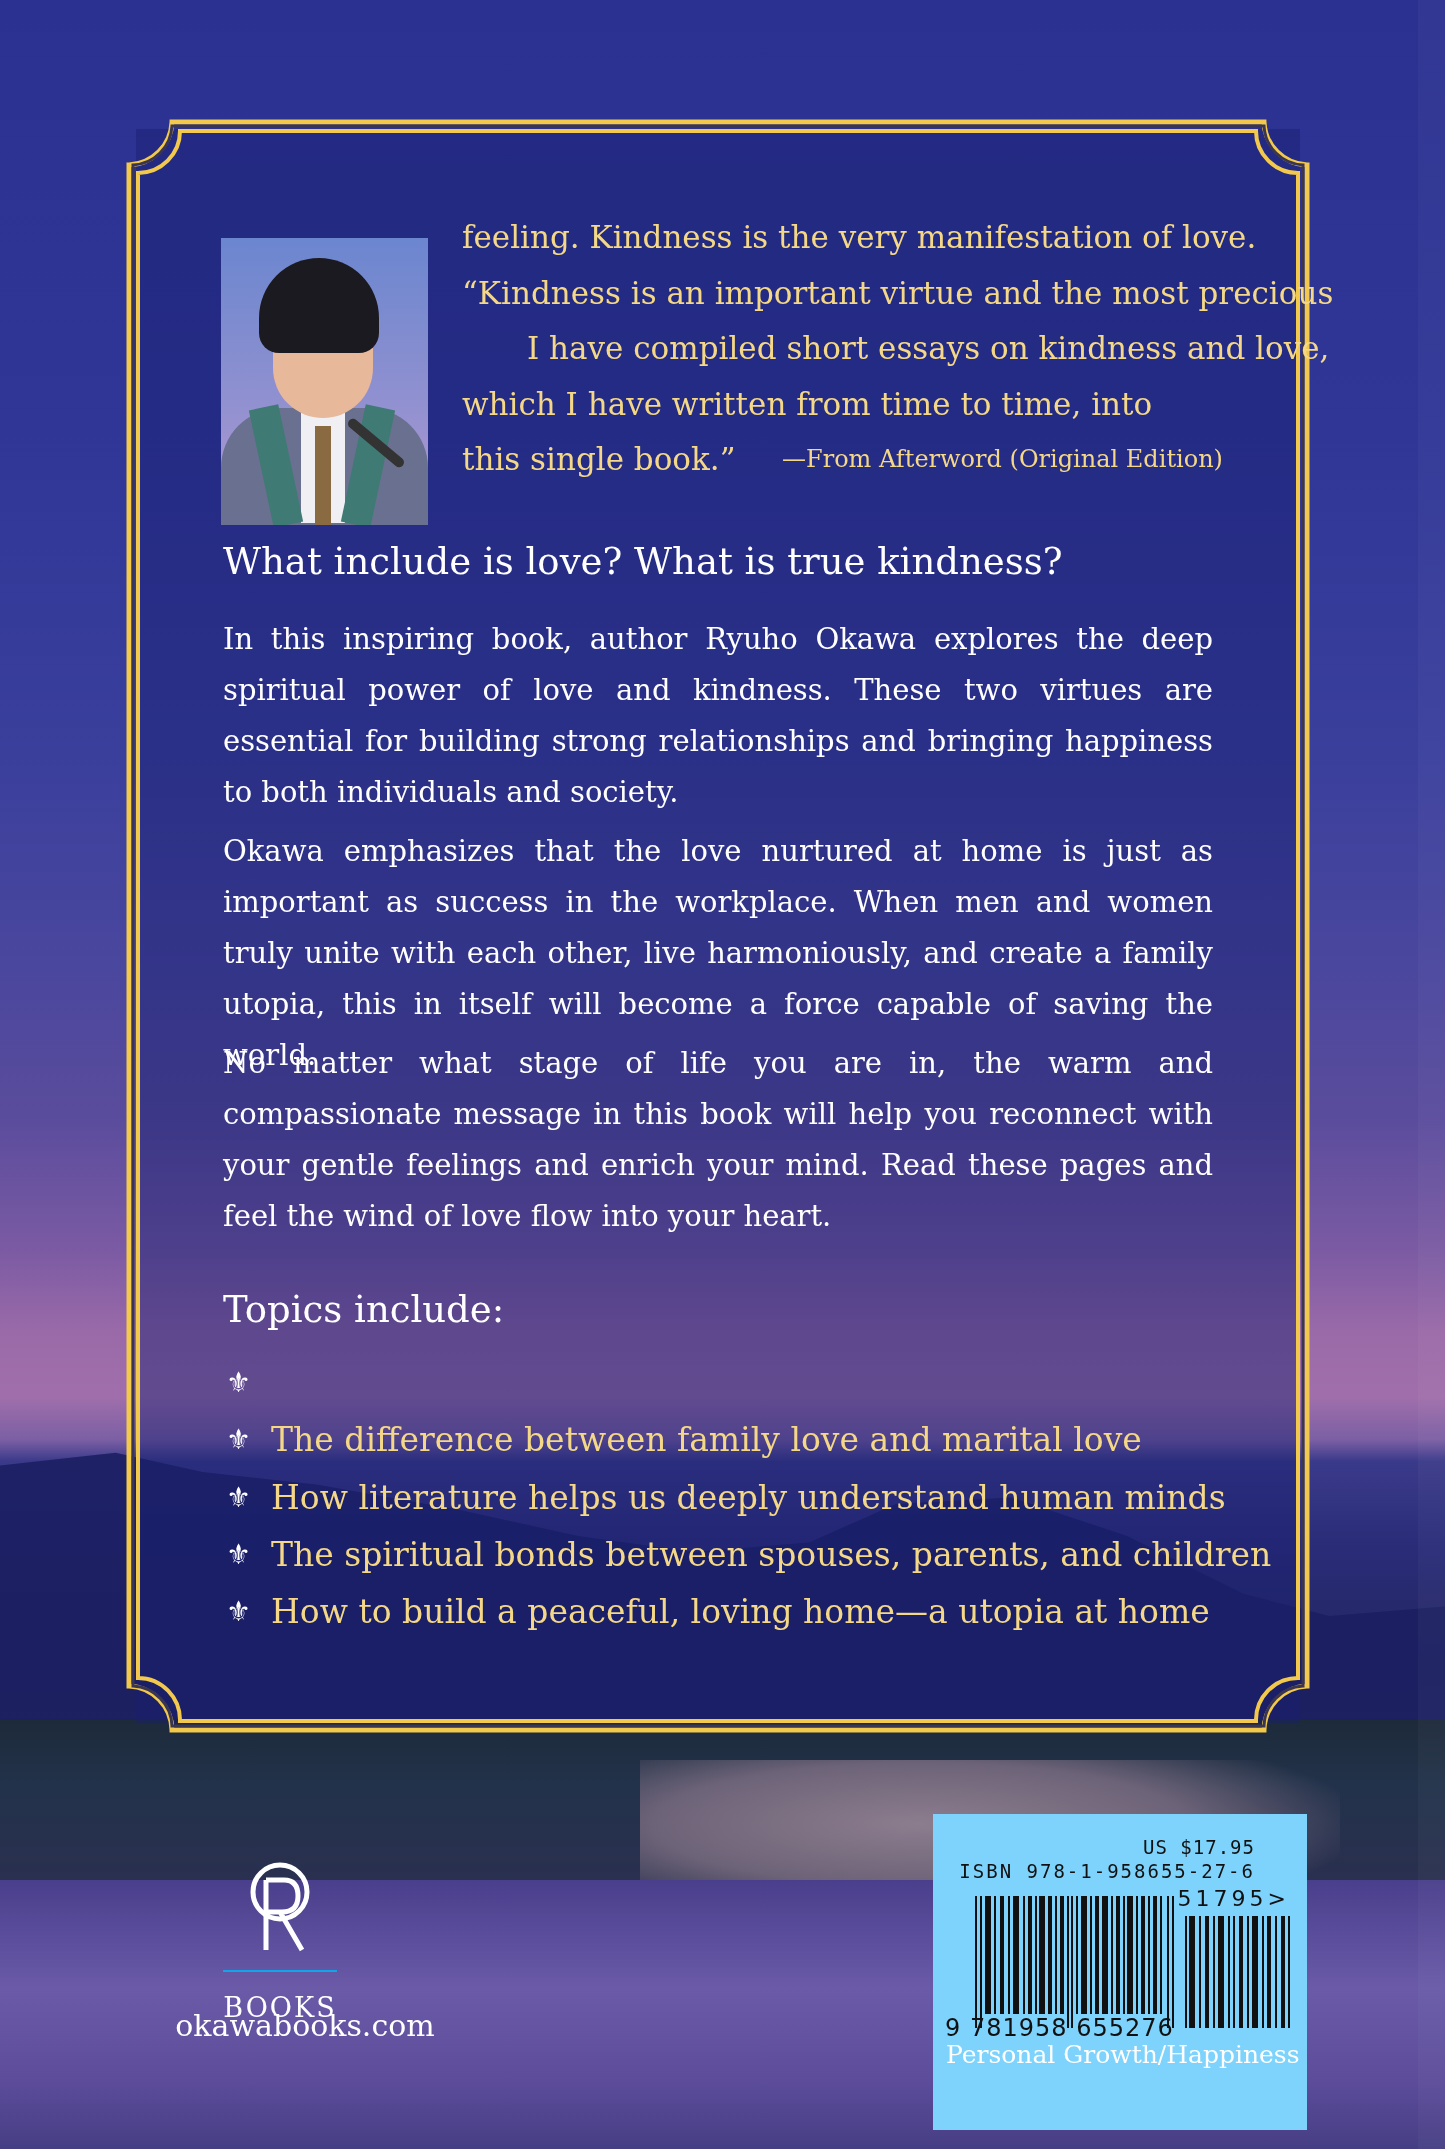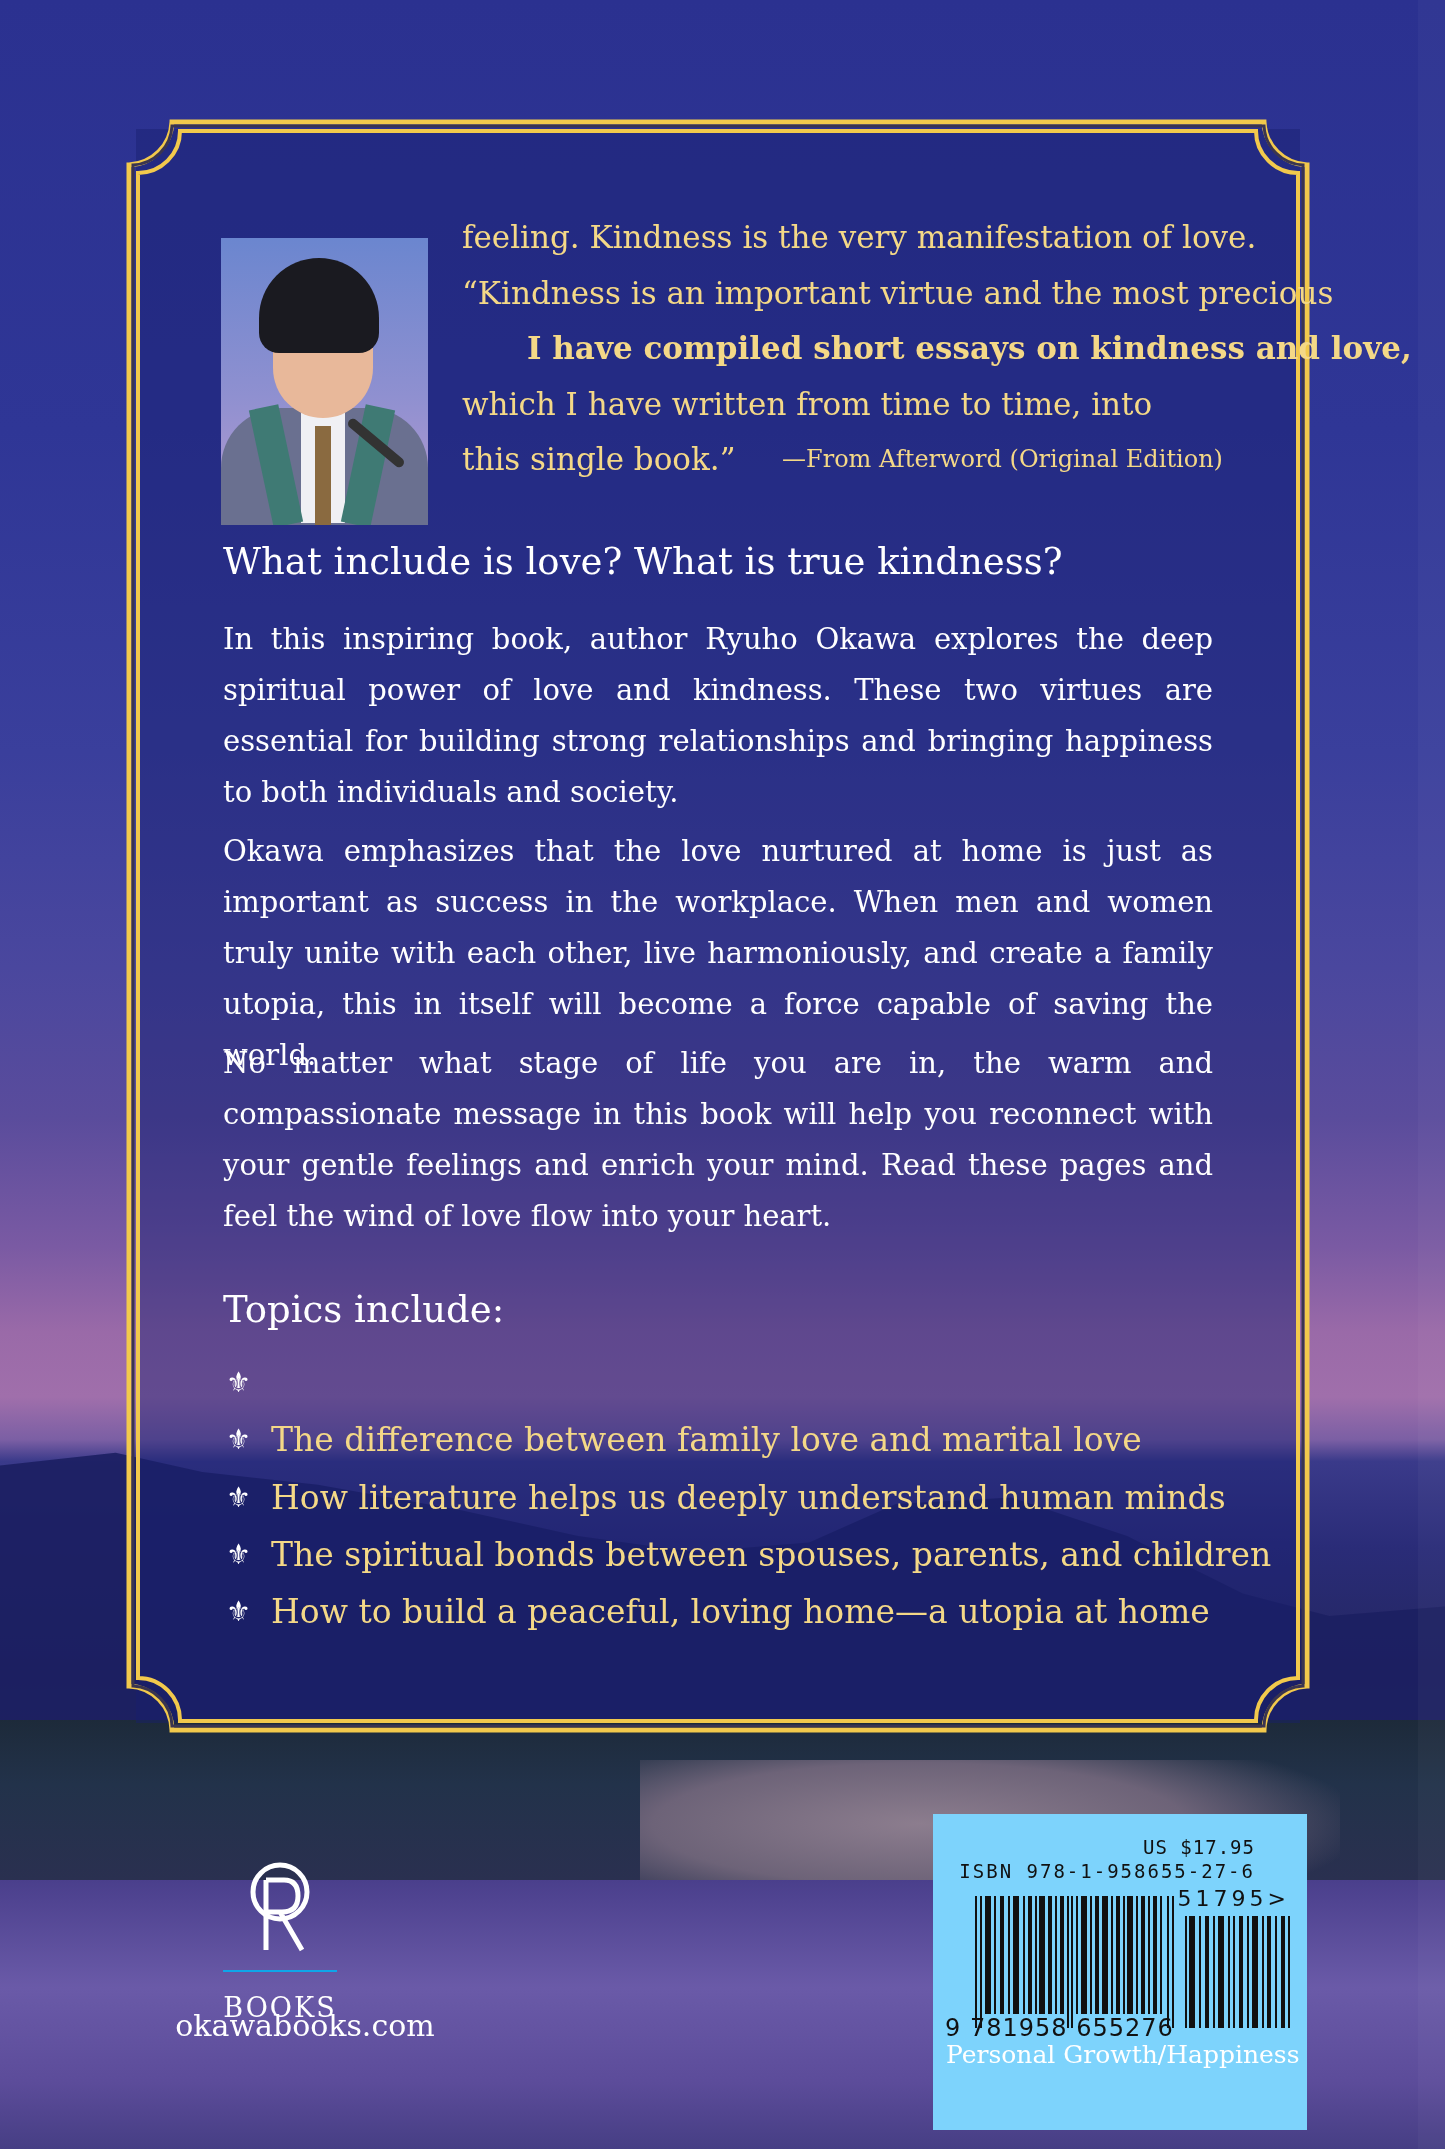--- a/index.html
+++ b/index.html
@@ -32,21 +32,21 @@
   .photo .face { position:absolute; left:52px; top:60px; width:100px; height:120px; border-radius:45px 45px 50px 50px; background:#e8b89a; }
   .photo .suit { position:absolute; left:0; top:170px; width:207px; height:120px; background:#6a7090; border-radius:60px 60px 0 0; }
   .photo .shirt { position:absolute; left:80px; top:175px; width:44px; height:110px; background:#f0f0f4; }
   .photo .tie { position:absolute; left:94px; top:188px; width:16px; height:100px; background:#8a6a40; }
   .photo .stole-l { position:absolute; left:40px; top:168px; width:30px; height:120px; background:#3f7a74; transform:rotate(-12deg); }
   .photo .stole-r { position:absolute; left:132px; top:168px; width:30px; height:120px; background:#3f7a74; transform:rotate(12deg); }
   .photo .mic { position:absolute; left:120px; top:200px; width:70px; height:10px; background:#333; transform:rotate(40deg); border-radius:5px; }
 
   .quote { position:absolute; left:462px; top:210px; width:760px; color:#f4d887; font-size:31px; line-height:55.5px; }
   .quote .ql { display:block; white-space:nowrap; }
-  .quote .indent { padding-left:65px;font-weight:bold; }
+  .quote .indent { padding-left:65px; }
   .quote .attr { font-size:24px; color:#f4d887; position:absolute; left:320px; }
 
   .h2 { position:absolute; left:223px; top:540px; color:#ffffff; font-size:37px; white-space:nowrap; }
   .body { position:absolute; left:223px; width:990px; color:#ffffff; font-size:29px; line-height:51px; text-align:justify; }
   .p1 { top:614px; }
   .p2 { top:826px; }
   .p3 { top:1038px; }
   .topics-h { position:absolute; left:223px; top:1288px; color:#ffffff; font-size:37px; }
   .topics { position:absolute; left:226px; top:1354px; margin:0; padding:0; list-style:none; }
   .topics li { display:flex; align-items:center; height:57.3px; white-space:nowrap; }

